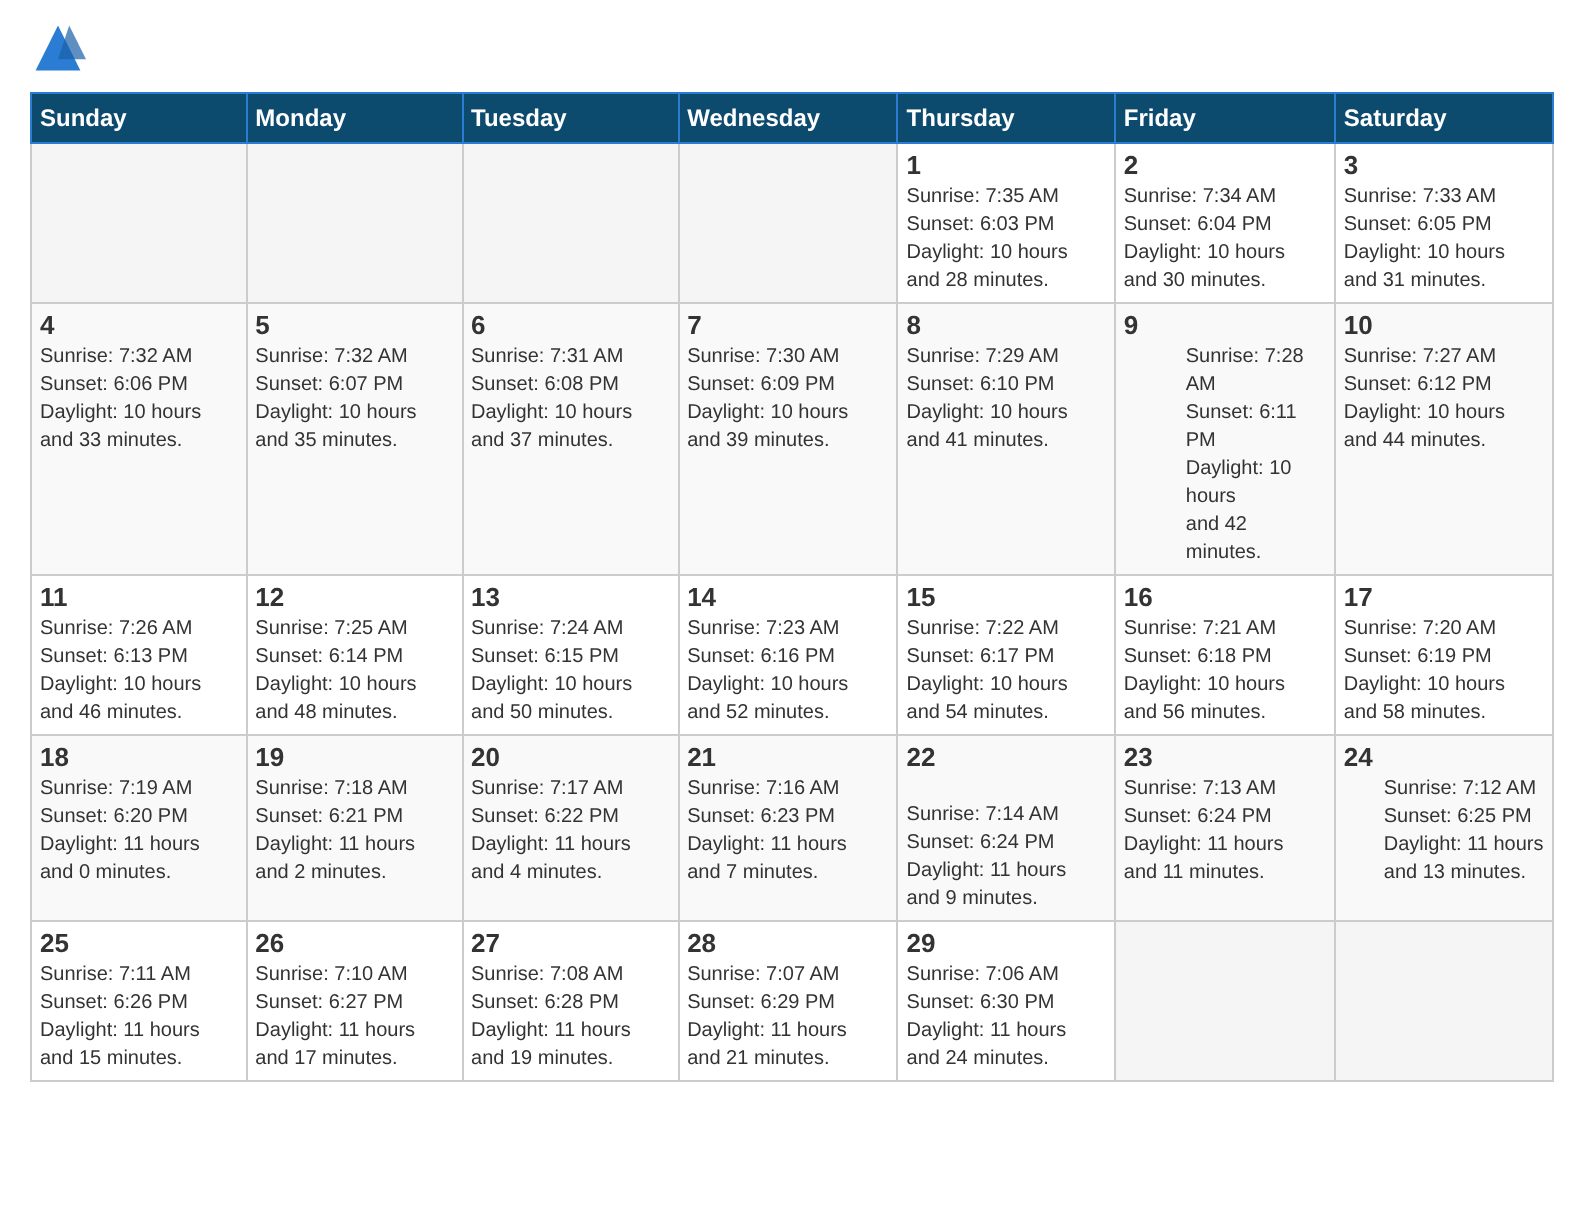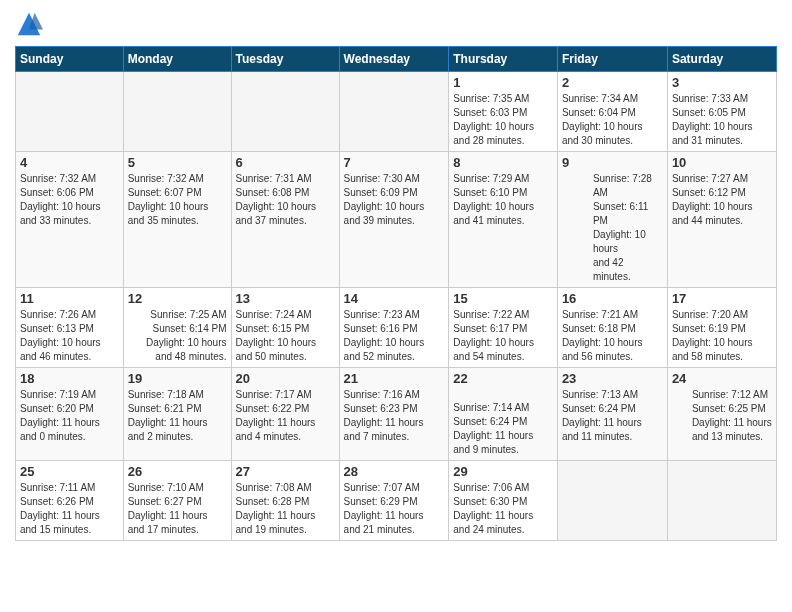--- a/index.html
+++ b/index.html
@@ -207,21 +207,21 @@
         <tr>
           <td>
             <div class="day-number">11</div>
             <div class="day-info" style="white-space: pre-line;">Sunrise: 7:26 AM
 Sunset: 6:13 PM
 Daylight: 10 hours
 and 46 minutes.</div>
           </td>
           <td>
             <div class="day-number">12</div>
-            <div class="day-info" style="white-space: pre-line; text-align: right;">Sunrise: 7:25 AM
+            <div class="day-info" style="white-space: pre-line;">Sunrise: 7:25 AM
 Sunset: 6:14 PM
 Daylight: 10 hours
 and 48 minutes.</div>
           </td>
           <td>
             <div class="day-number">13</div>
             <div class="day-info" style="white-space: pre-line;">Sunrise: 7:24 AM
 Sunset: 6:15 PM
 Daylight: 10 hours
 and 50 minutes.</div>

